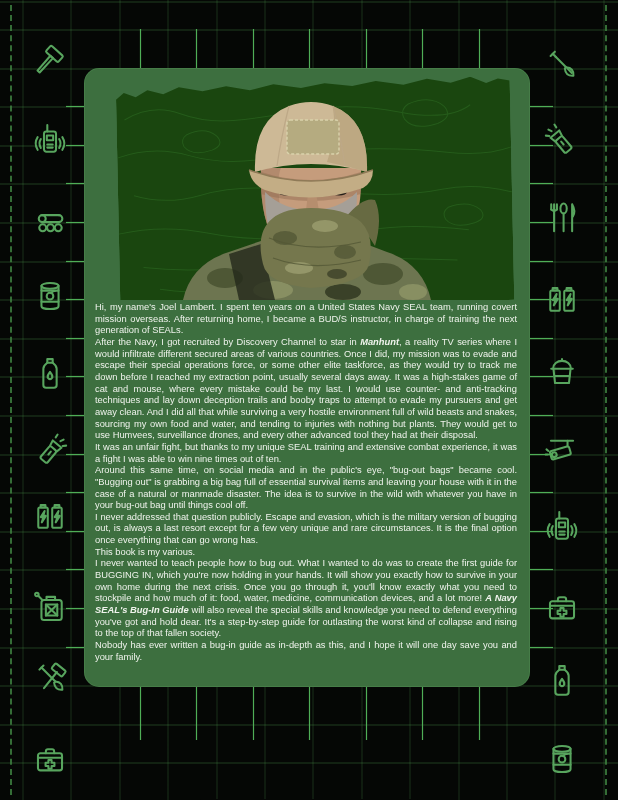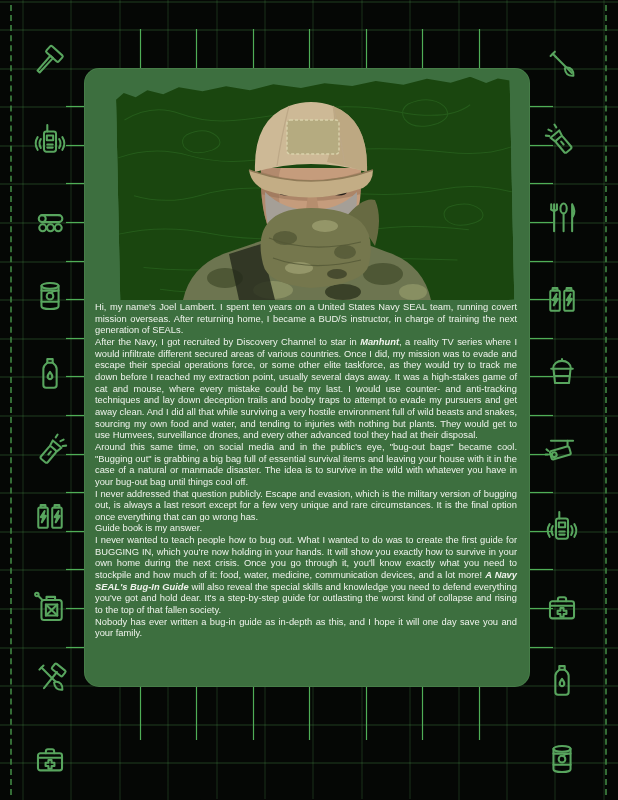--- a/index.html
+++ b/index.html
@@ -386,23 +386,24 @@
           <ellipse cx="168" cy="184" rx="11" ry="7" fill="#565a38"></ellipse>
           <ellipse cx="122" cy="200" rx="14" ry="6" fill="#9a9c6e"></ellipse>
           <ellipse cx="160" cy="206" rx="10" ry="5" fill="#40442a"></ellipse>
         </g>
         <path d="M92,170 q40,16 92,4 M96,190 q38,14 88,2" stroke="#545836" stroke-width="1.2" fill="none" opacity=".8"></path>
       </svg>
     </div>
     <div id="article" class="article">
         <p><span>Hi, my name's Joel Lambert. I spent ten years on a United States Navy SEAL team, running covert mission overseas. After returning home, I became a BUD/S instructor, in charge of training the next generation of SEALs.</span></p>
         <p><span>After the Navy, I got recruited by Discovery Channel to star in </span><span class="it">Manhunt</span><span>, a reality TV series where I would infiltrate different secured areas of various countries. Once I did, my mission was to evade and escape their special operations force, or some other elite taskforce, as they would try to track me down before I reached my extraction point, usually several days away. It was a high-stakes game of cat and mouse, where every mistake could be my last. I would use counter- and anti-tracking techniques and lay down deception trails and booby traps to attempt to evade my pursuers and get away clean. And I did all that while surviving a very hostile environment full of wild beasts and snakes, sourcing my own food and water, and tending to injuries with nothing but plants. They would get to use Humvees, surveillance drones, and every other advanced tool they had at their disposal.</span></p>
+        <p><span>It was an unfair fight, but thanks to my unique SEAL training and extensive combat experience, it was a fight I was able to win nine times out of ten.</span></p>
         <p><span>Around this same time, on social media and in the public's eye, "bug-out bags" became cool. "Bugging out" is grabbing a big bag full of essential survival items and leaving your house with it in the case of a natural or manmade disaster. The idea is to survive in the wild with whatever you have in your bug-out bag until things cool off.</span></p>
         <p><span>I never addressed that question publicly. Escape and evasion, which is the military version of bugging out, is always a last resort except for a few very unique and rare circumstances. It is the final option once everything that can go wrong has.</span></p>
-        <p><span>Guide book is my answer.</span></p>
+        <p><span>This book is my various.</span></p>
         <p><span>I never wanted to teach people how to bug out. What I wanted to do was to create the first guide for BUGGING IN, which you're now holding in your hands. It will show you exactly how to survive in your own home during the next crisis. Once you go through it, you'll know exactly what you need to stockpile and how much of it: food, water, medicine, communication devices, and a lot more! </span><span class="it">A Navy SEAL's Bug-In Guide</span><span> will also reveal the special skills and knowledge you need to defend everything you've got and hold dear. It's a step-by-step guide for outlasting the worst kind of collapse and rising to the top of that fallen society.</span></p>
         <p><span>Nobody has ever written a bug-in guide as in-depth as this, and I hope it will one day save you and your family.</span></p>
       </div>
   </div>
 
   <div class="footer"><span>Copyrighted by Global Brother SRL</span></div>
 
   <svg width="0" height="0" style="position:absolute" aria-hidden="true">
     <defs>
       <symbol id="i-hammer" viewBox="0 0 24 24">

